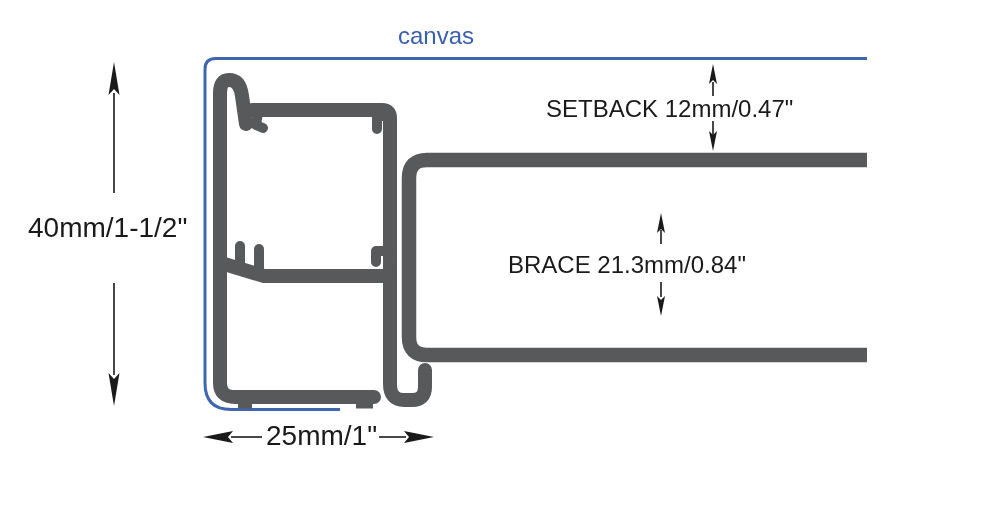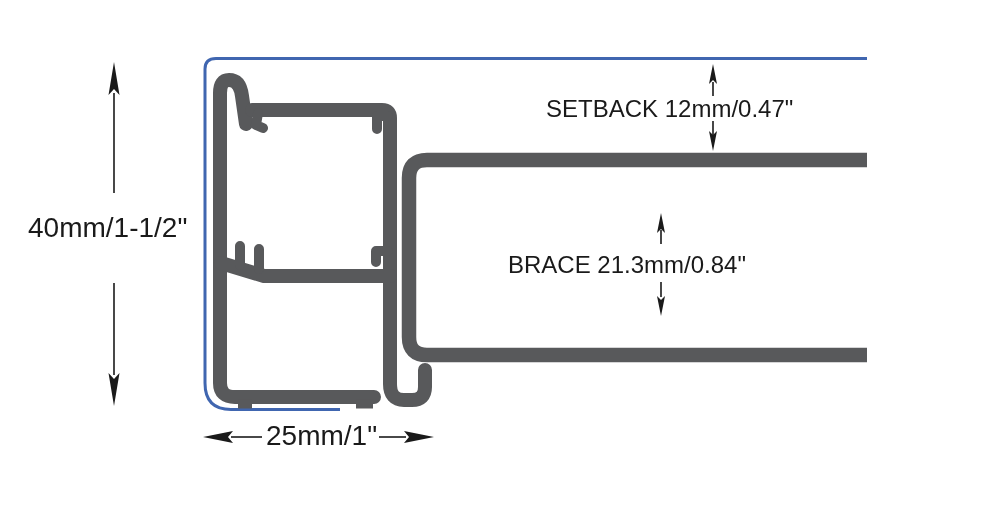--- a/index.html
+++ b/index.html
@@ -68,17 +68,18 @@
     </g>
 
     <g>
       <line class="dim-shaft" x1="661" y1="230" x2="661" y2="244"></line>
       <polygon class="dim-head" points="661,213 657,233 661,229 665,233"></polygon>
       <line class="dim-shaft" x1="661" y1="282" x2="661" y2="297"></line>
       <polygon class="dim-head" points="661,316 657,296 661,300 665,296"></polygon>
     </g>
   </svg>
 
+  <div class="label label-canvas">canvas</div>
   <div class="label label-height">40mm/1-1/2"</div>
   <div class="label label-width">25mm/1"</div>
   <div class="label label-setback">SETBACK 12mm/0.47"</div>
   <div class="label label-brace">BRACE 21.3mm/0.84"</div>
 </div>
 
 </body></html>

